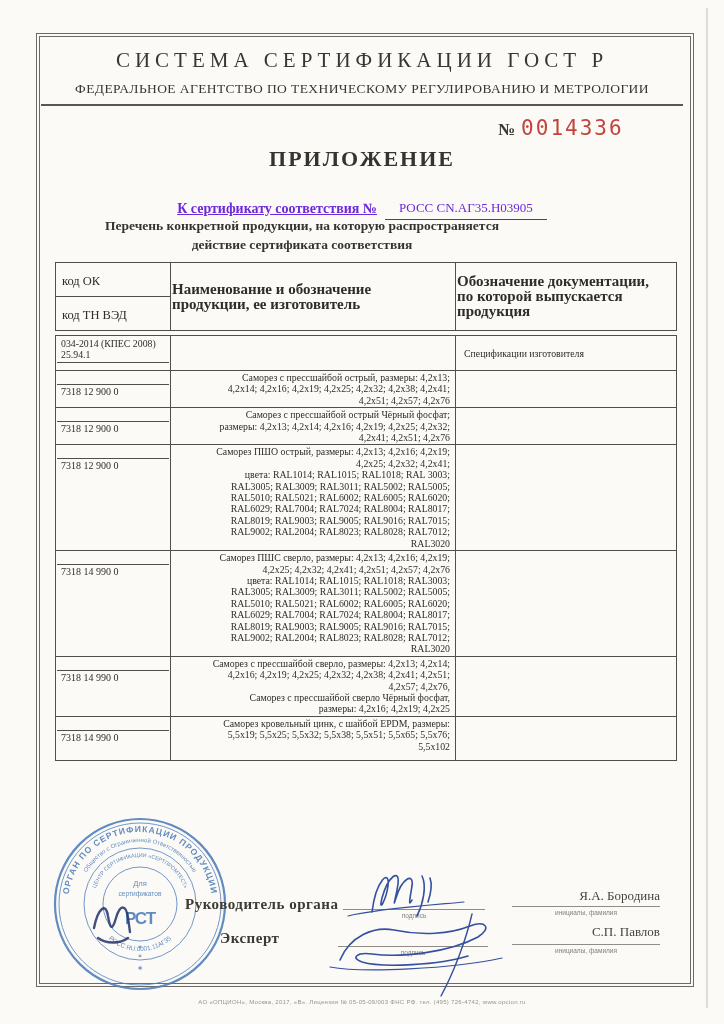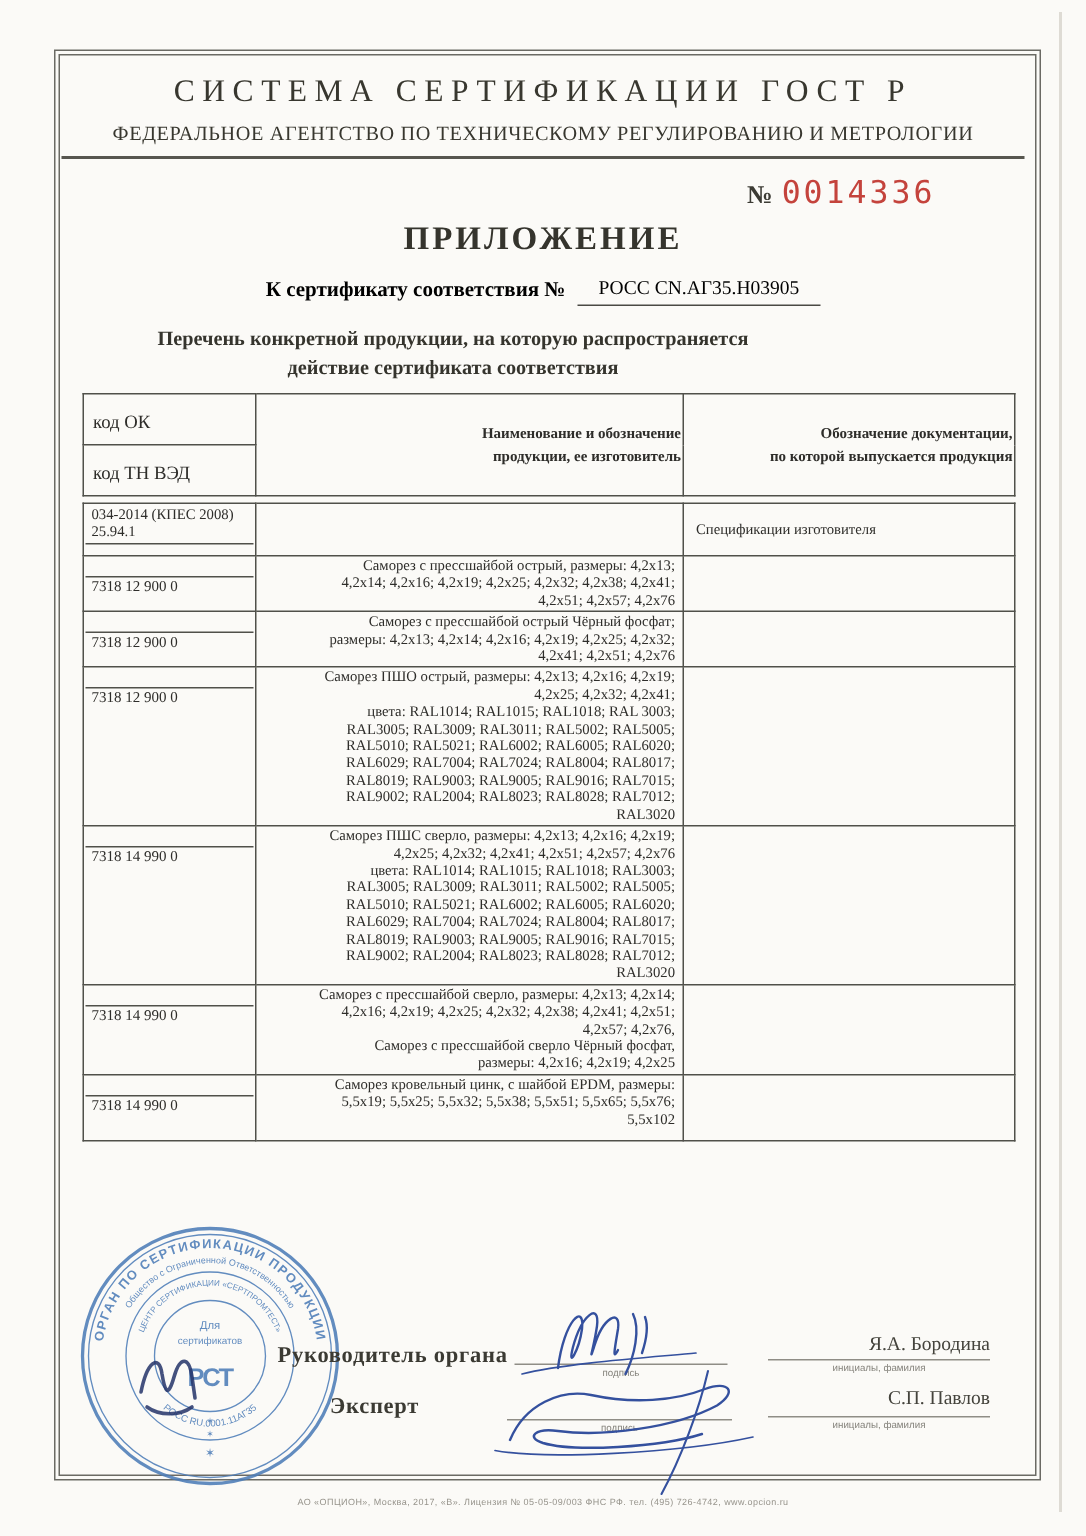--- a/index.html
+++ b/index.html
@@ -19,33 +19,33 @@
   .m2{position:absolute;left:40px;top:81px;width:644px;text-align:center;
       font-size:13.5px;font-weight:normal;letter-spacing:.4px;color:#38372f;}
   .mast-rule{position:absolute;left:41px;top:104px;width:642px;border-top:2px solid #57564f;}
   
   .serial{position:absolute;top:116px;left:498px;white-space:nowrap;}
   .serial .no{font-size:17px;font-weight:bold;color:#3c3b34;margin-right:6px;}
   .serial .digits{font-family:"DejaVu Sans Mono",monospace;font-size:21px;letter-spacing:2px;color:#c4433c;}
   
   .title{position:absolute;left:0;top:146px;width:724px;text-align:center;
          font-size:22px;font-weight:bold;letter-spacing:2px;color:#35342d;}
-  .certline{position:absolute;left:0;top:184px;width:724px;text-align:center;font-size:14px;color:#000000;}
+  .certline{position:absolute;left:0;top:200px;width:724px;text-align:center;font-size:14px;color:#6d28d9;text-decoration:underline;}
   .certline .lbl{font-weight:600;}
   .certline .val{display:inline-block;border-bottom:1.4px solid #4a4944;padding:0 14px 3px;
                  margin-left:8px;font-size:13px;vertical-align:1px;}
   .sub{position:absolute;left:0;width:604px;text-align:center;font-size:13.5px;font-weight:bold;color:#35342d;}
   .sub1{top:218px;} .sub2{top:237px;}
   
   table{border-collapse:collapse;table-layout:fixed;}
   td{border:1px solid #50504a;vertical-align:top;overflow:hidden;}
   .tbl-head{position:absolute;left:55px;top:262px;}
   .tbl-body{position:absolute;left:55px;top:335px;}
   .tbl-head td.k{font-size:12.5px;padding:6px 4px 2px 6px;vertical-align:middle;}
-  .tbl-head td.h{font-size:10px;font-weight:600;text-align:right;vertical-align:middle;
+  .tbl-head td.h{font-size:15px;font-weight:600;text-align:left;vertical-align:middle;
                  white-space:pre-line;line-height:15px;}
   .codecell{display:flex;flex-direction:column;height:100%;}
   .codecell .ok{border-bottom:1px solid #50504a;min-height:10px;padding:1px 4px;
                 font-size:9.8px;line-height:11.3px;white-space:pre-line;}
   .codecell .tn{flex:1;display:flex;align-items:center;padding:1px 4px;font-size:10px;}
   td.nm{font-size:9.8px;line-height:11.4px;padding:1px 5px;white-space:pre-line;text-align:right;}
   td.doc{font-size:9.8px;padding:2px 8px;vertical-align:middle;}
   
   .sig-label{position:absolute;font-size:15px;font-weight:bold;letter-spacing:.5px;color:#3b3a33;}
   .lbl-head{left:185px;top:896px;} .lbl-exp{left:185px;top:930px;margin-left:35px;}

